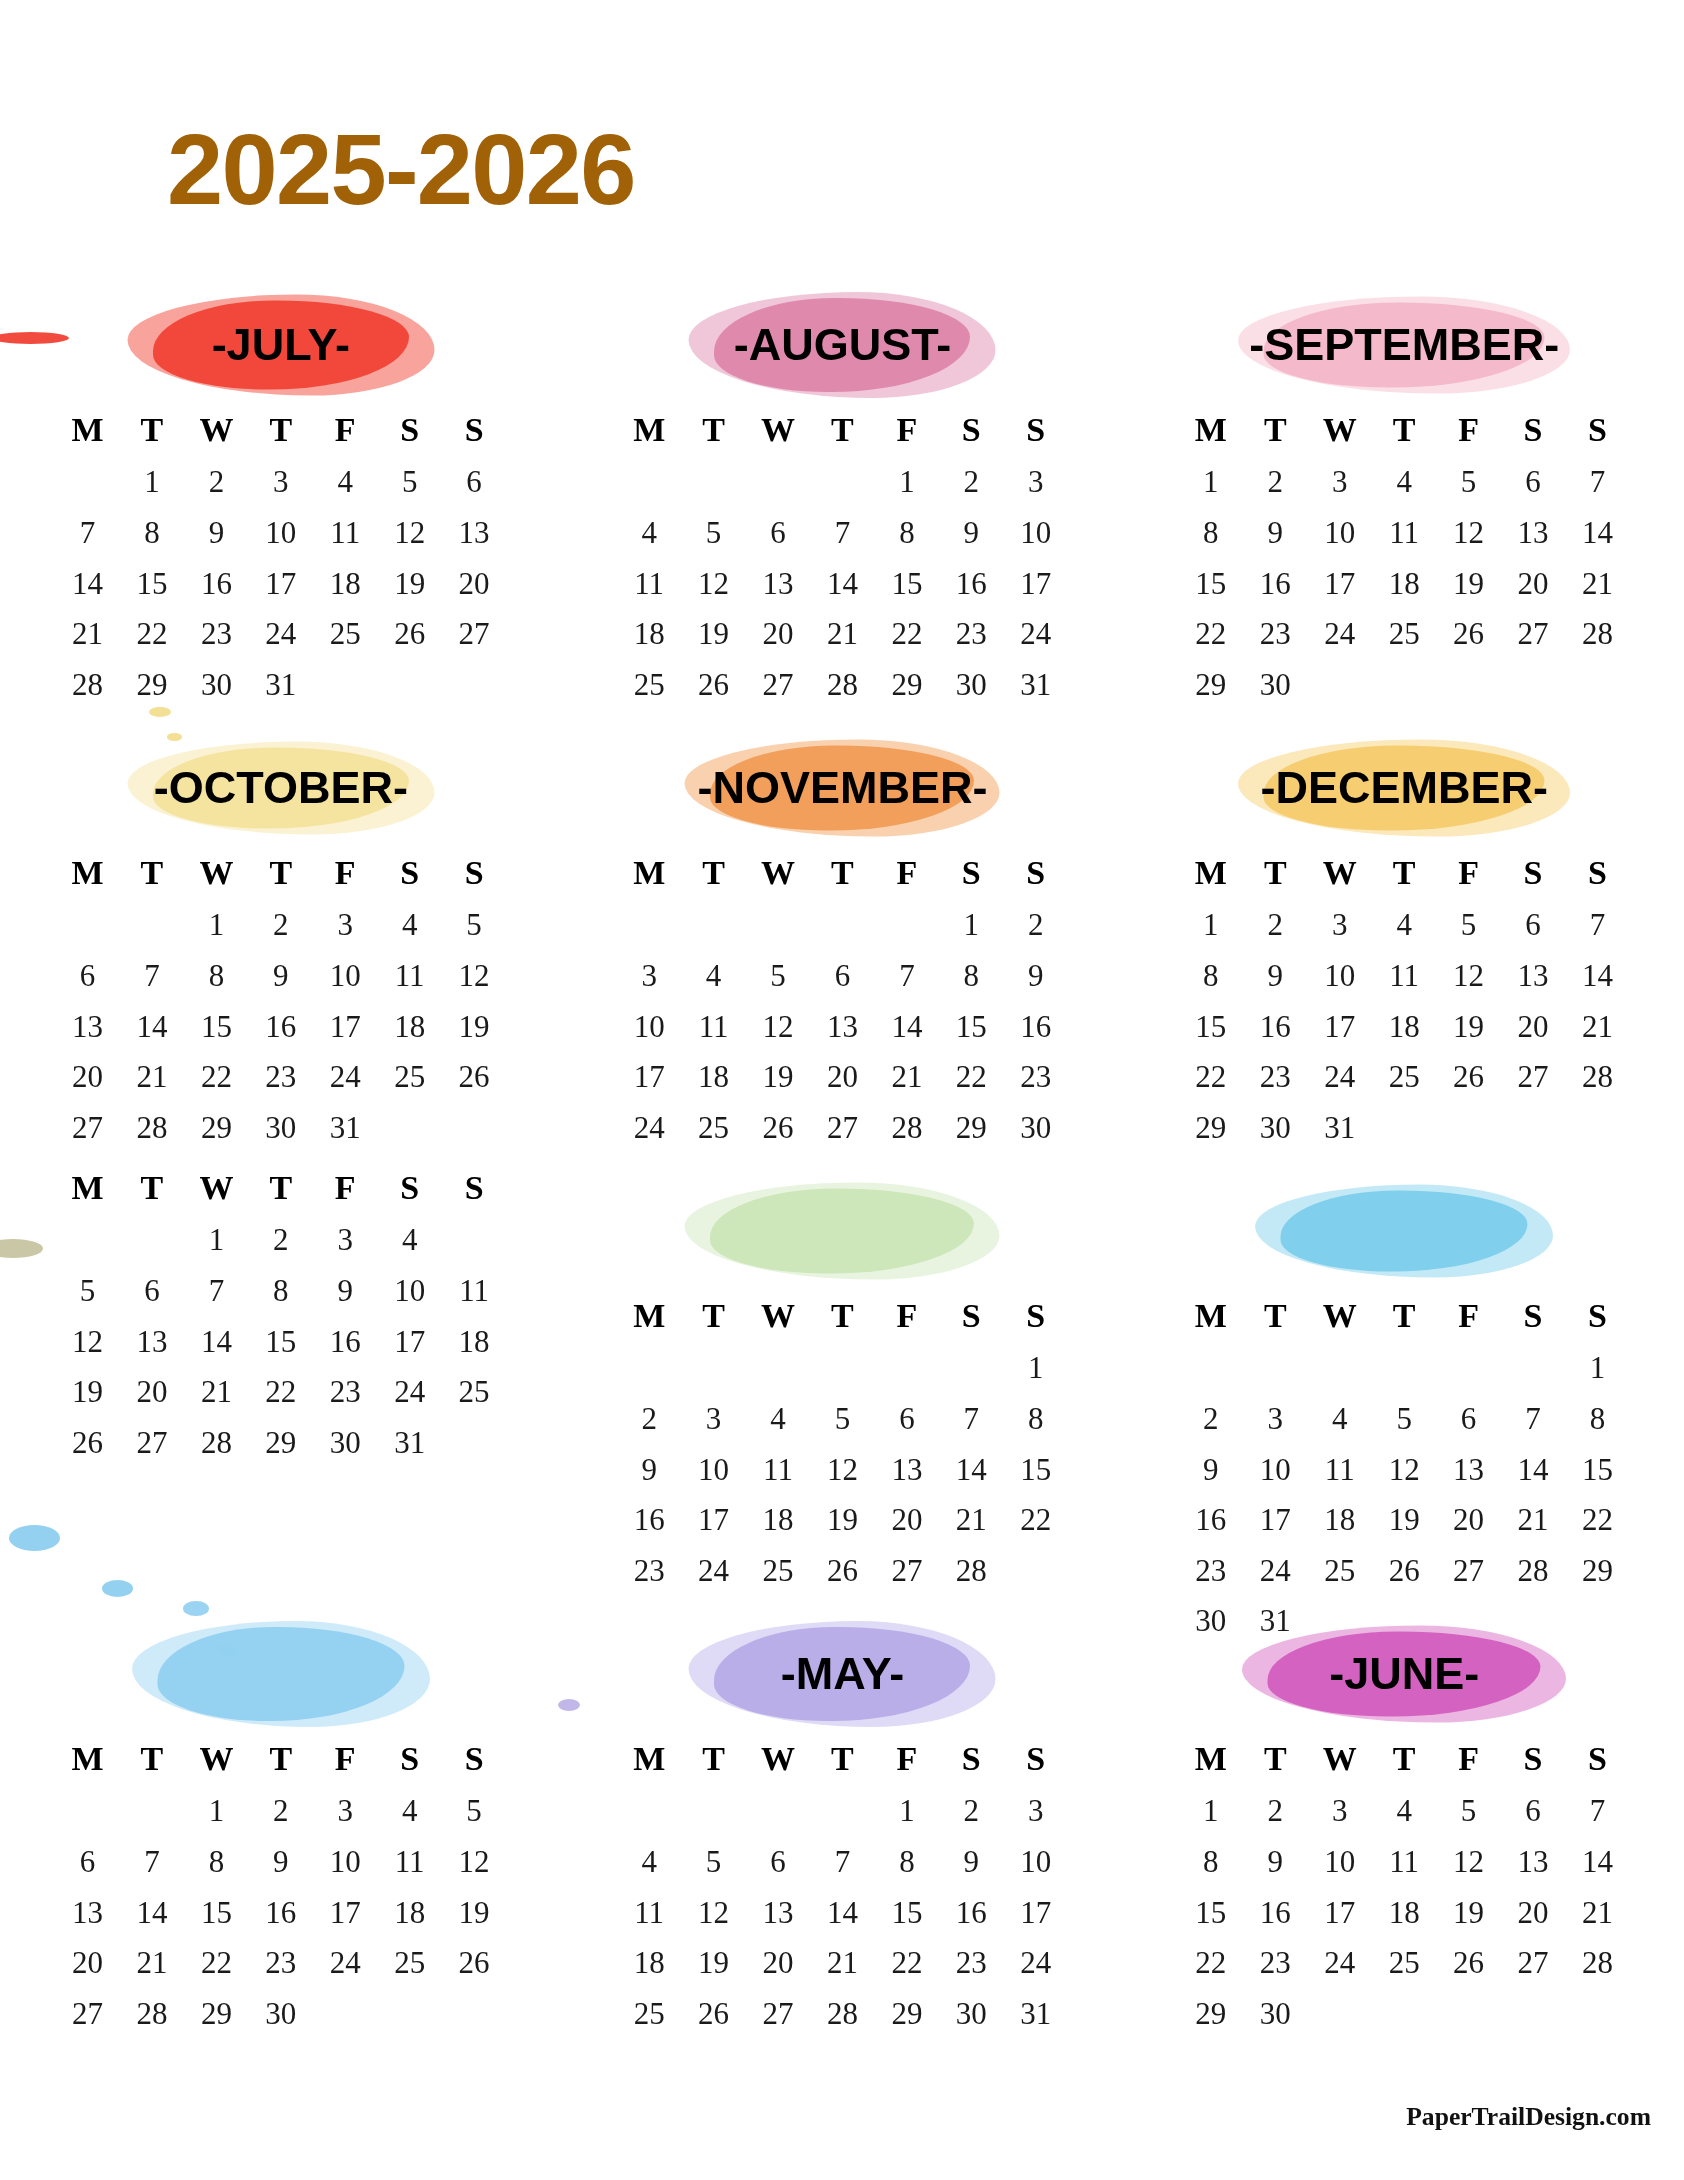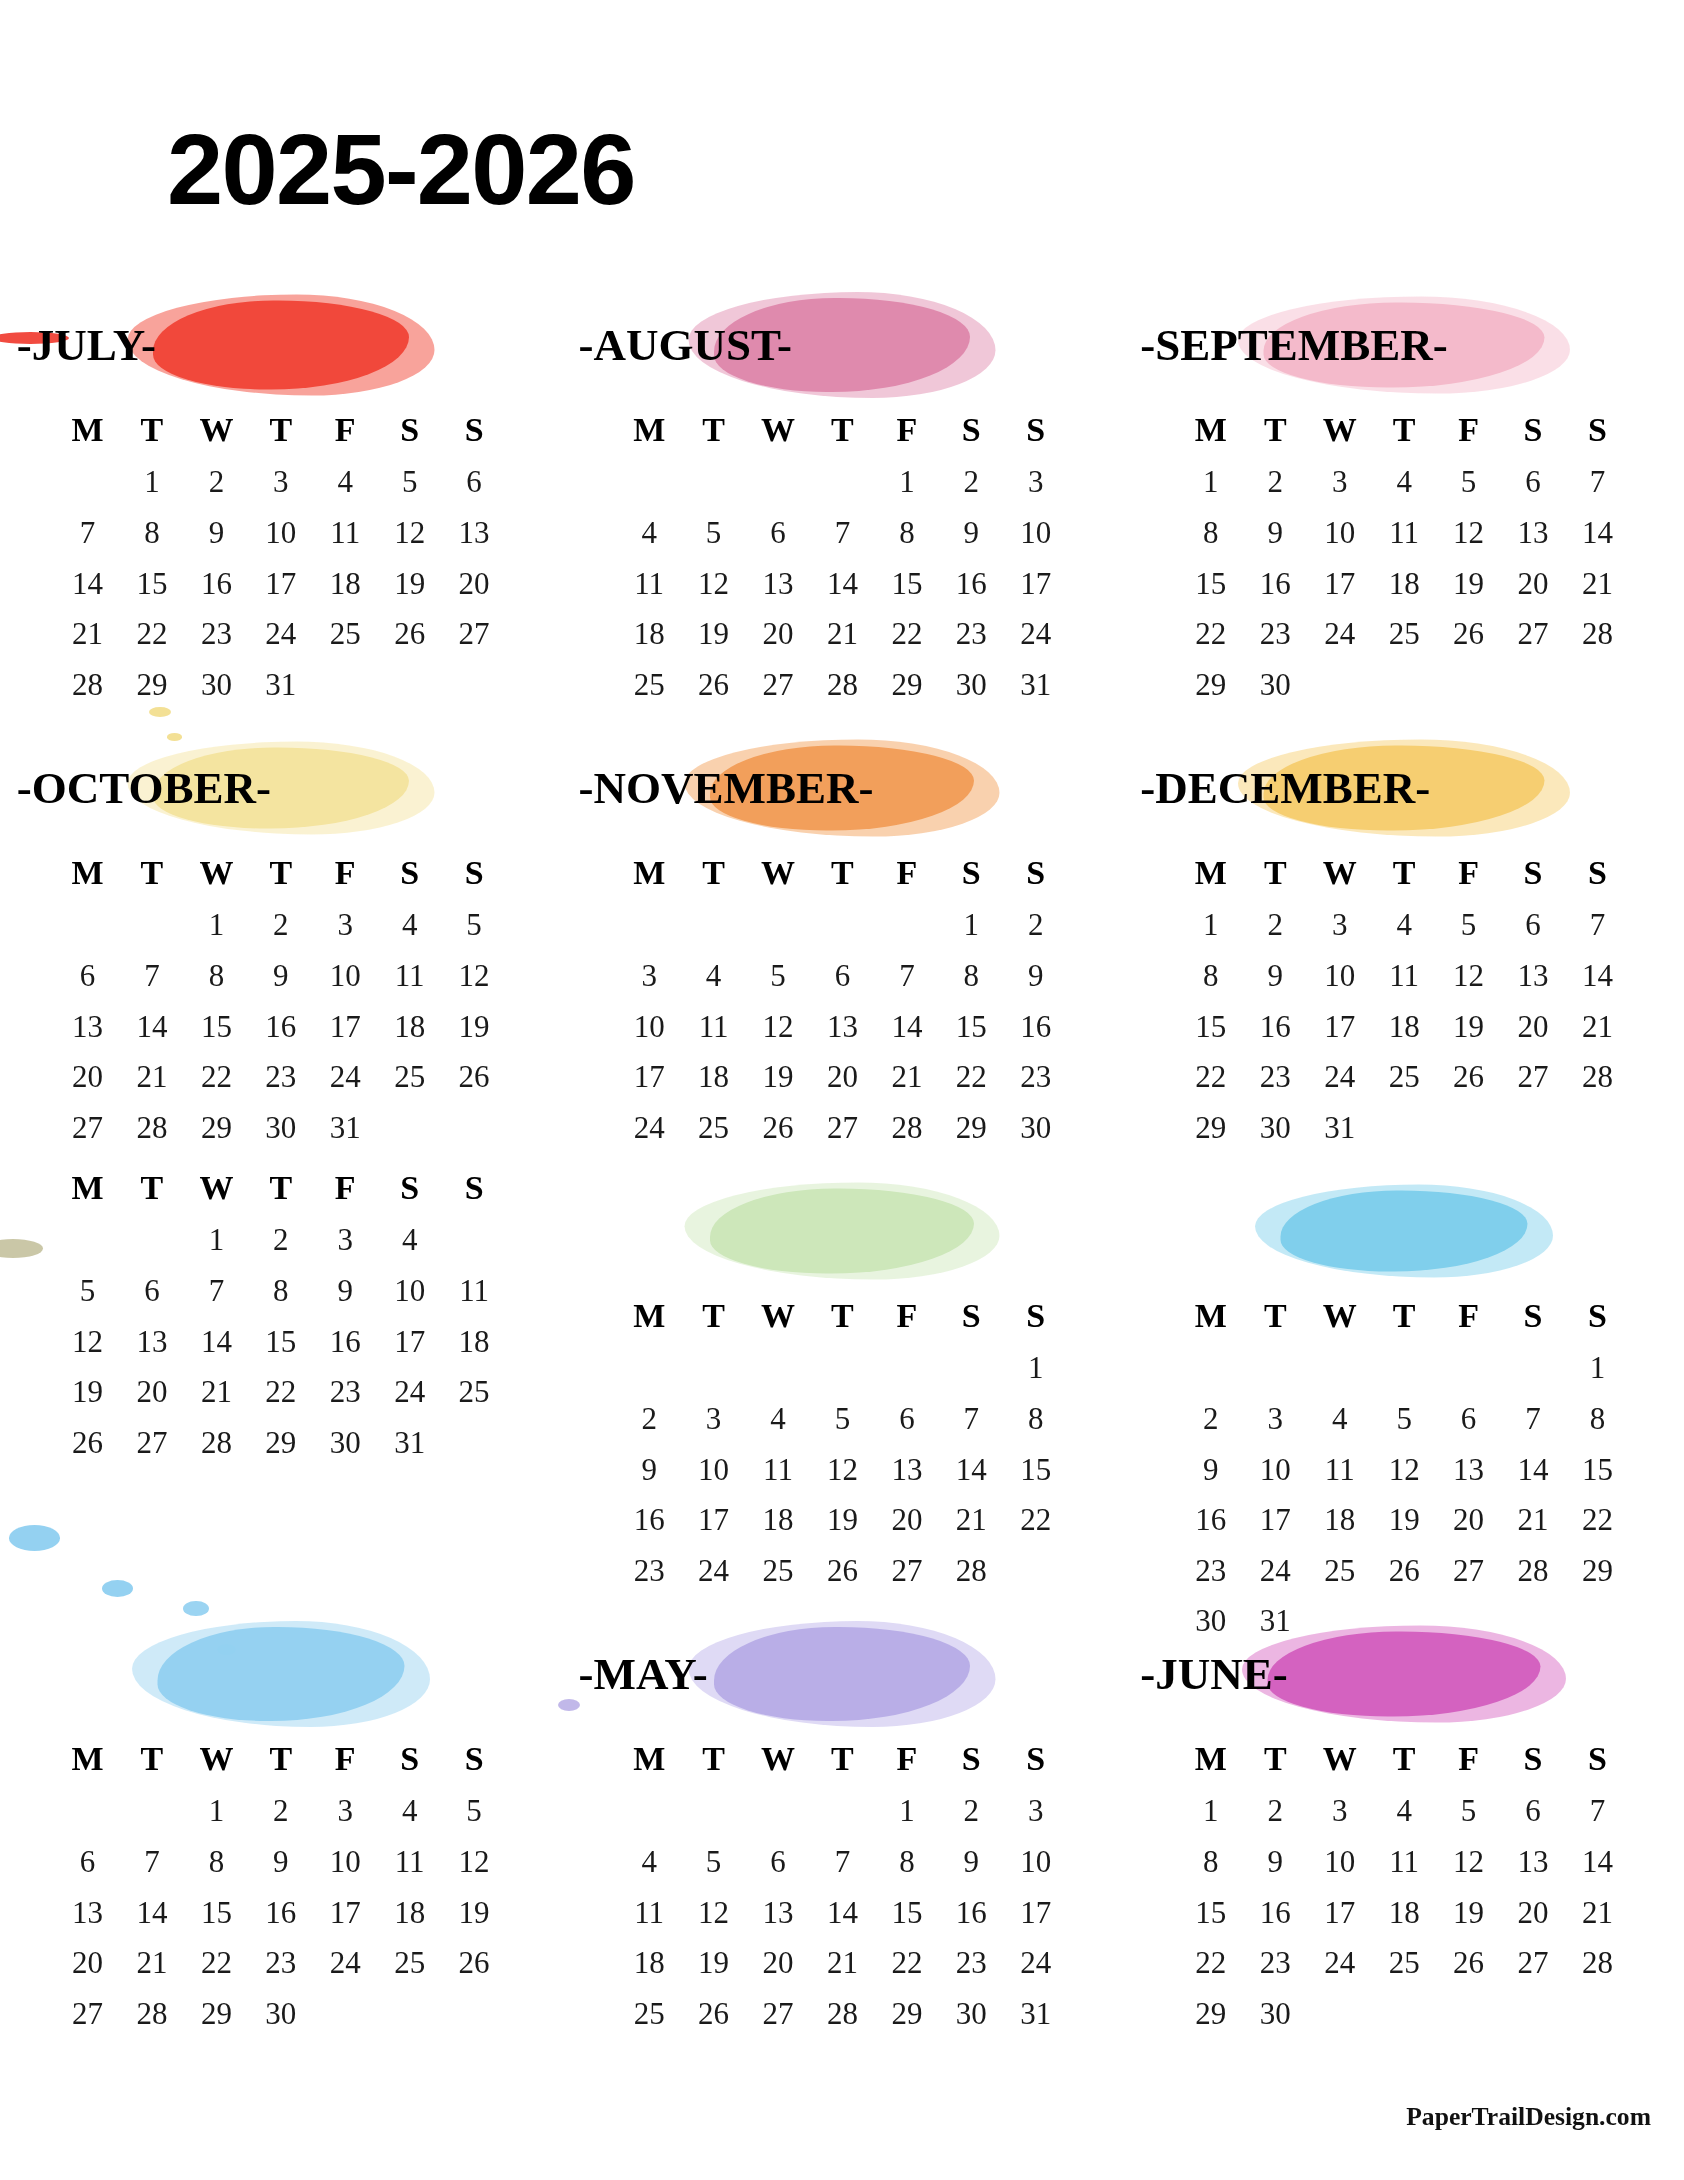--- a/index.html
+++ b/index.html
@@ -23,21 +23,21 @@
     padding: 0;
   }
   .title {
     position: absolute;
     left: 167px;
     top: 119px;
     font-family: "Liberation Sans", sans-serif;
     font-weight: bold;
     font-size: 101px;
     letter-spacing: -1.7px;
-    color: #000000;
+    color: #a16207;
     line-height: 1;
   }
   .grid {
     position: absolute;
     left: 0px;
     top: 281px;
     width: 1685px;
     display: grid;
     grid-template-columns: repeat(3, 1fr);
     grid-auto-rows: 443px;
@@ -65,22 +65,22 @@
   .blob.b2 {
     border-radius: 55% 45% 40% 60% / 45% 55% 45% 55%;
     opacity: 0.55;
   }
   .month-name {
     position: absolute;
     left: 0;
     right: 0;
     top: 50%;
     transform: translateY(-50%);
-    text-align: left;
-    font-family: Liberation Serif, serif;
+    text-align: center;
+    font-family: Liberation Sans, sans-serif;
     font-weight: bold;
     font-size: 45px;
     letter-spacing: 0px;
     color: #000000;
     white-space: nowrap;
   }
   table.cal {
     border-collapse: collapse;
     margin: 0 auto;
     width: 451px;

